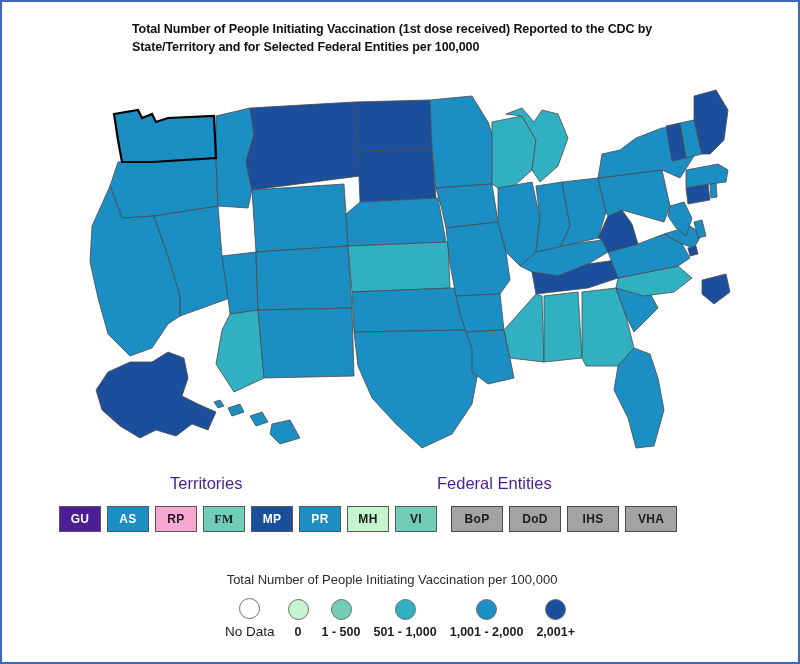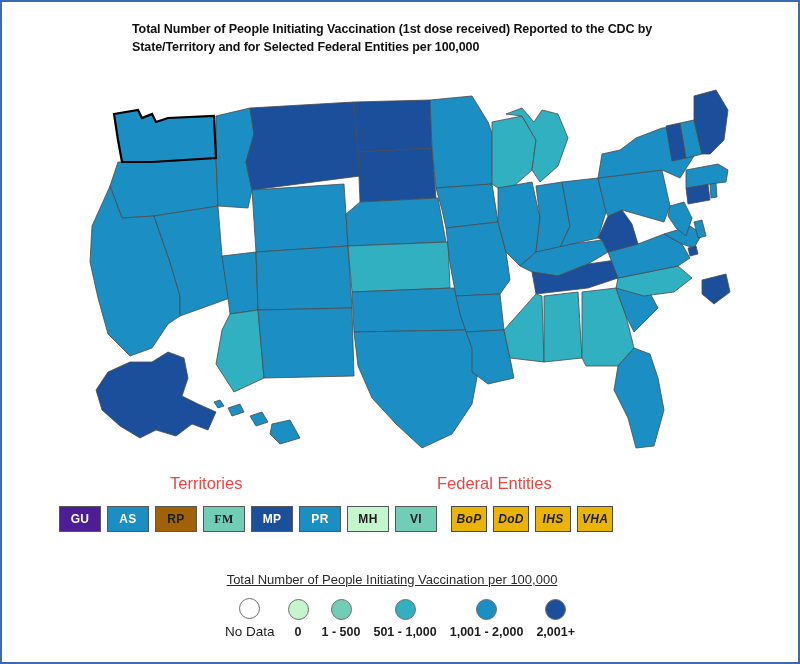--- a/index.html
+++ b/index.html
@@ -36,21 +36,21 @@
     top: 64px;
     width: 796px;
     height: 400px;
   }
   #map-svg { display: block; }
 
   
   .section-heading {
     position: absolute;
     font-size: 16.5px;
-    color: #ef4444;
+    color: #4c1d95;
     font-weight: normal;
     white-space: nowrap;
   }
   #terr-heading { left: 168px; top: 472px; }
   #fed-heading  { left: 435px; top: 472px; }
 
   .chip-row {
     position: absolute;
     display: flex;
     gap: 6px;
@@ -66,37 +66,35 @@
     display: flex;
     align-items: center;
     justify-content: center;
     font-size: 12px;
     font-weight: bold;
     letter-spacing: 0.3px;
   }
   .chip.light-txt { color: #ffffff; }
   .chip.dark-txt  { color: #1d1d1d; }
   .chip.fed {
-    background: #eab308;
+    background: #a3a3a3;
     color: #1d1d1d;
-    width: 36px;
+    width: 52px;
     border: 1px solid #4a4a4a;
-    font-style: italic;
   }
 
   
   #legend-title {
     position: absolute;
     left: 0;
     top: 570px;
     width: 780px;
     text-align: center;
     font-size: 13px;
     color: #2b2b2b;
-    text-decoration: underline;
   }
   #legend-row {
     position: absolute;
     left: 0;
     top: 596px;
     width: 796px;
     display: flex;
     justify-content: center;
     align-items: center;
     gap: 13px;
@@ -192,21 +190,21 @@
   </div>
 
   <div class="section-heading" id="terr-heading">Territories</div>
   <div class="chip-row" id="terr-row">
       <div class="chip light-txt" style="background: #4c1d95;">
         <span>GU</span>
       </div>
       <div class="chip light-txt" style="background: rgb(27, 142, 196);">
         <span>AS</span>
       </div>
-      <div class="chip dark-txt" style="background: #a16207;">
+      <div class="chip dark-txt" style="background: #f9a8d4;">
         <span>RP</span>
       </div>
       <div class="chip dark-txt" style="background: rgb(113, 205, 181); font-family: Liberation Serif, serif;">
         <span>FM</span>
       </div>
       <div class="chip light-txt" style="background: rgb(27, 79, 156);">
         <span>MP</span>
       </div>
       <div class="chip light-txt" style="background: rgb(27, 142, 196);">
         <span>PR</span>

